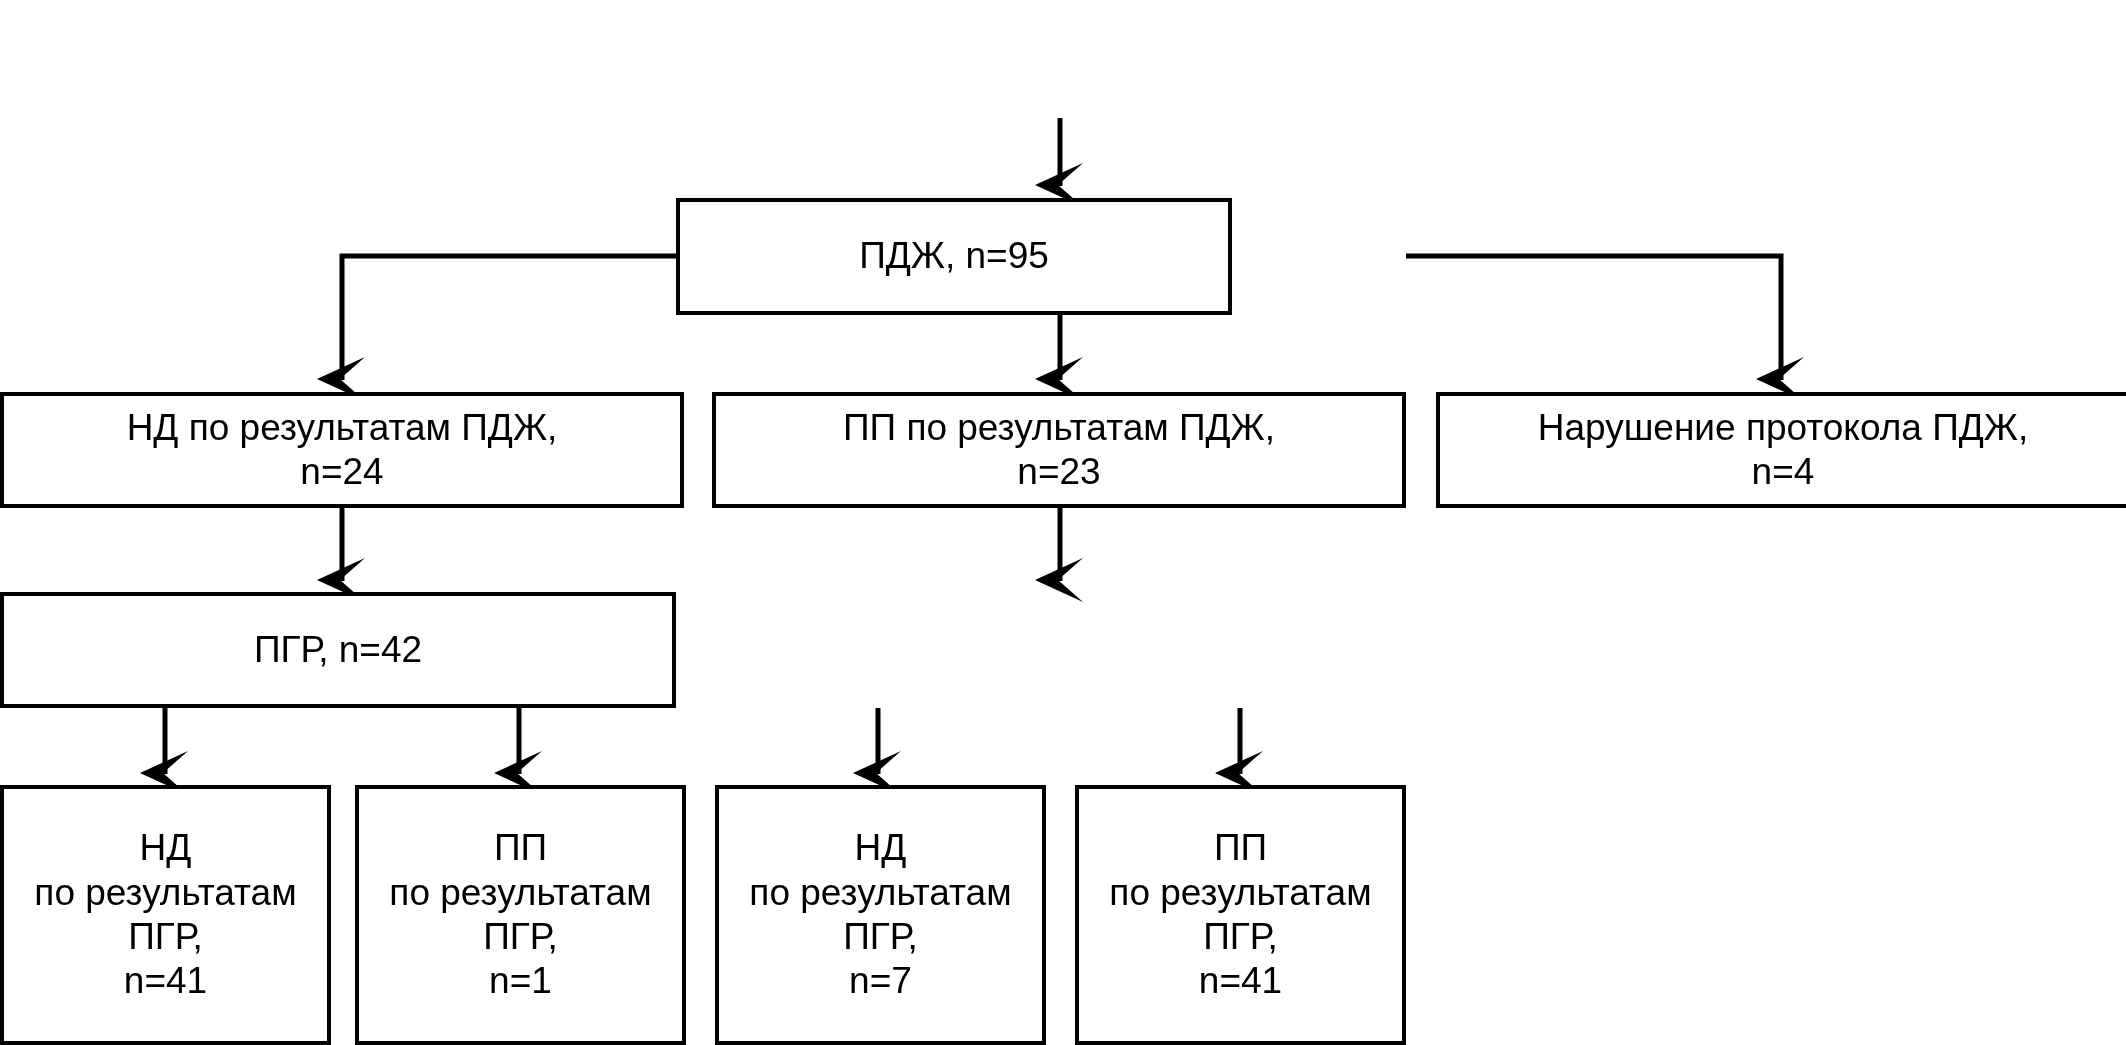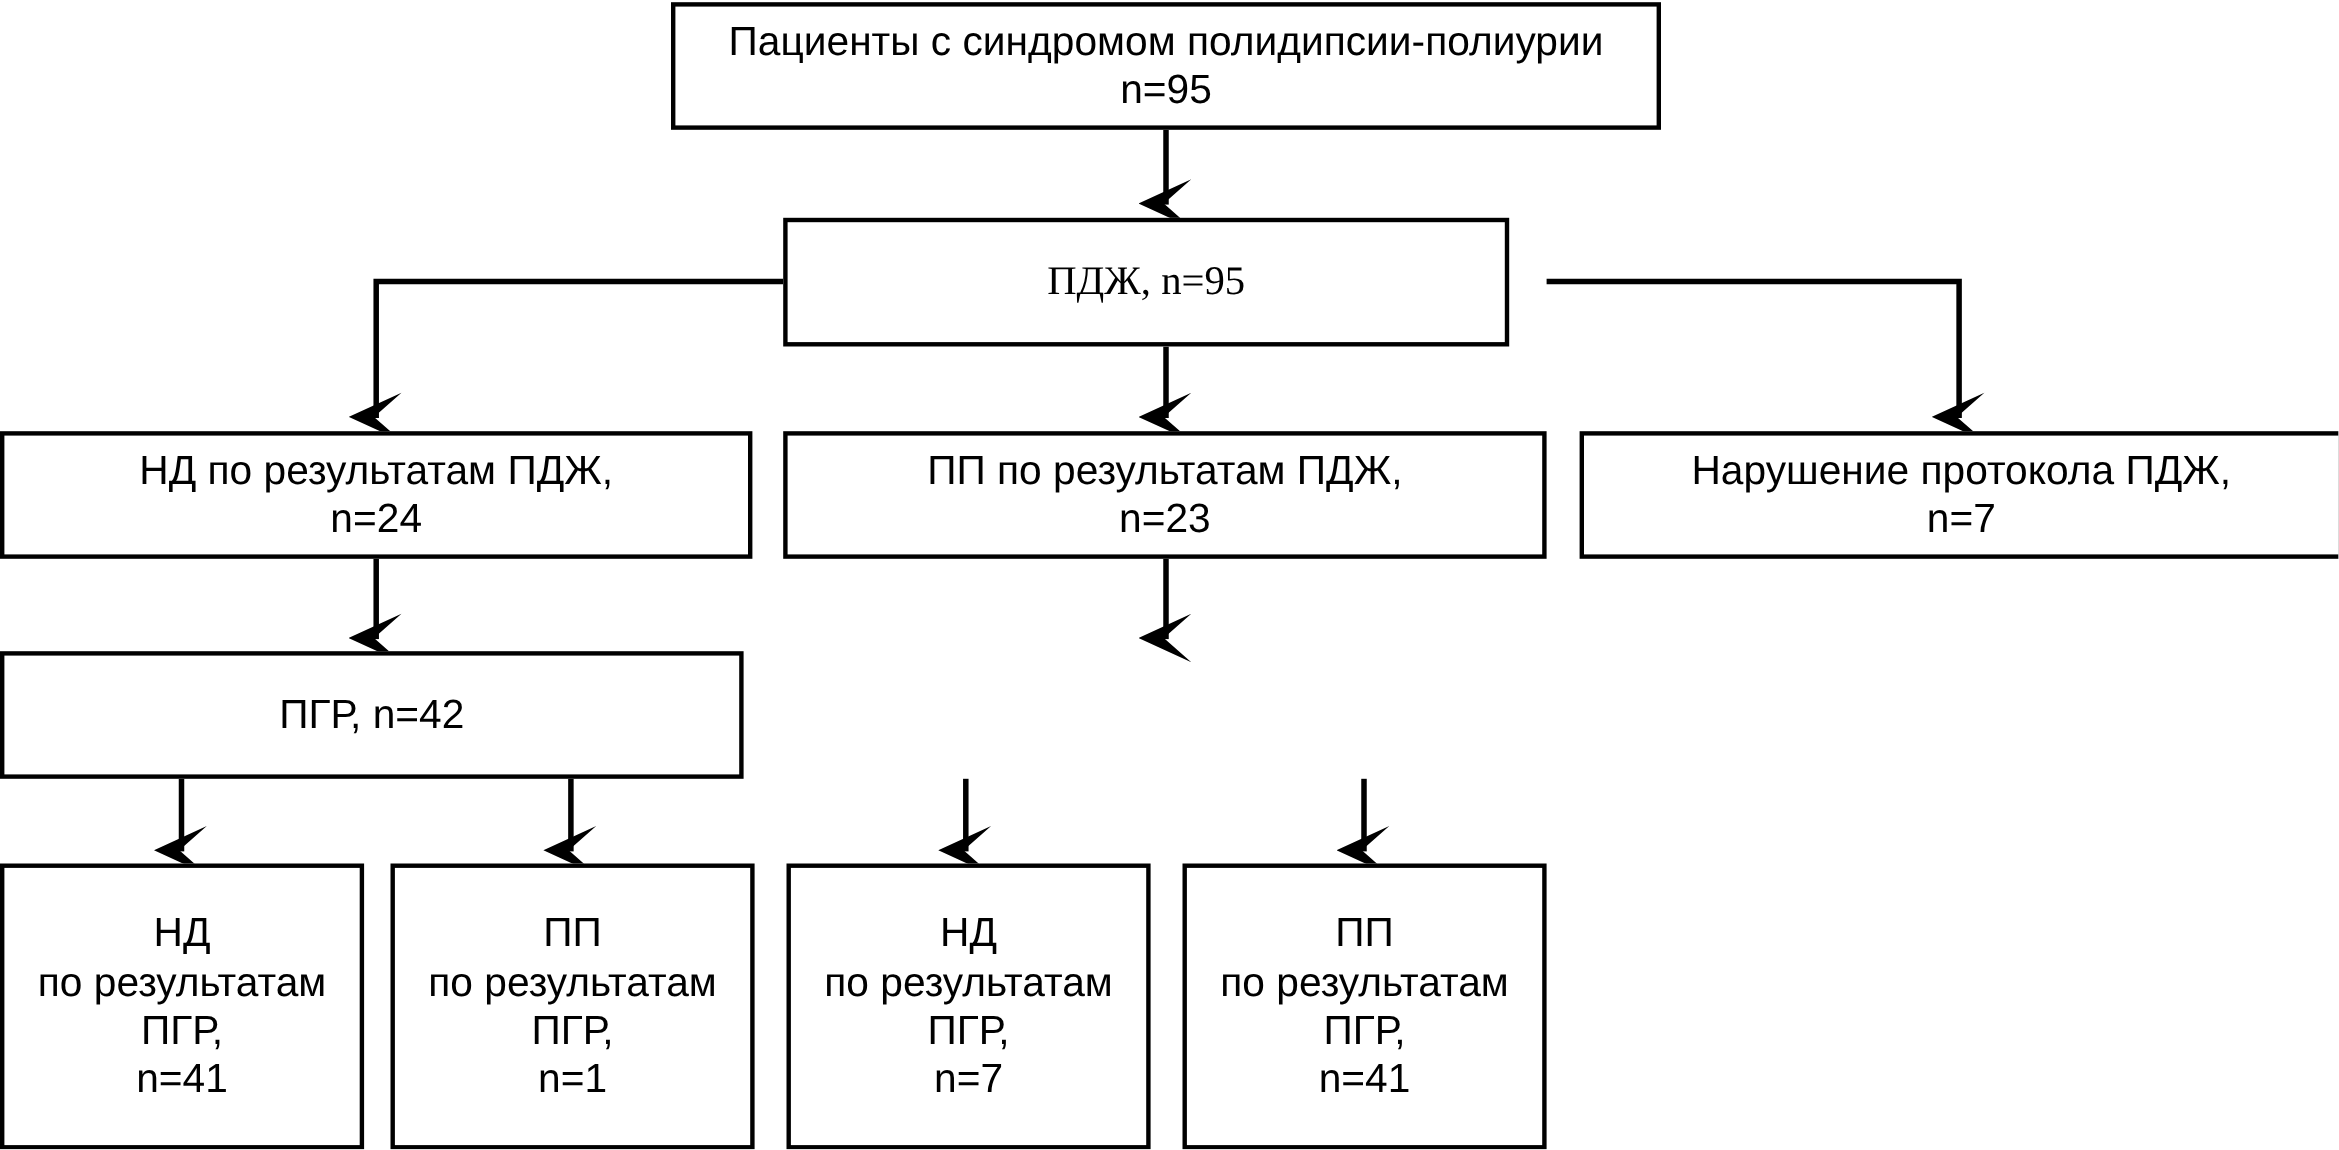--- a/index.html
+++ b/index.html
@@ -72,42 +72,38 @@
 
     <path d="M165,708 L165,774" stroke="#000000" stroke-width="5" fill="none" marker-end="url(#arrowhead)"></path>
 
     <path d="M519,708 L519,774" stroke="#000000" stroke-width="5" fill="none" marker-end="url(#arrowhead)"></path>
 
     <path d="M878,708 L878,774" stroke="#000000" stroke-width="5" fill="none" marker-end="url(#arrowhead)"></path>
 
     <path d="M1240,708 L1240,774" stroke="#000000" stroke-width="5" fill="none" marker-end="url(#arrowhead)"></path>
   </svg>
 
-  <div class="node" style="left:610px; top:2px; width:900px; height:116px;">
-    <span class="node-text">Пациенты с синдромом полидипсии-полиурии
-n=95</span>
-  </div>
 
-  <div class="node" style="left:712px; top:198px; width:660px; height:117px;font-family:Liberation Serif, serif;">
+  <div class="node" style="left:676px; top:198px; width:556px; height:117px;">
     <span class="node-text">ПДЖ, n=95</span>
   </div>
 
   <div class="node" style="left:0px; top:392px; width:684px; height:116px;">
     <span class="node-text">НД по результатам ПДЖ,
 n=24</span>
   </div>
 
   <div class="node" style="left:712px; top:392px; width:694px; height:116px;">
     <span class="node-text">ПП по результатам ПДЖ,
 n=23</span>
   </div>
 
   <div class="node" style="left:1436px; top:392px; width:694px; height:116px;">
     <span class="node-text">Нарушение протокола ПДЖ,
-n=7</span>
+n=4</span>
   </div>
 
   <div class="node" style="left:0px; top:592px; width:676px; height:116px;text-align:center;">
     <span class="node-text">ПГР, n=42</span>
   </div>
 
 
   <div class="node" style="left:0px; top:785px; width:331px; height:260px;">
     <span class="node-text">НД
 по результатам

